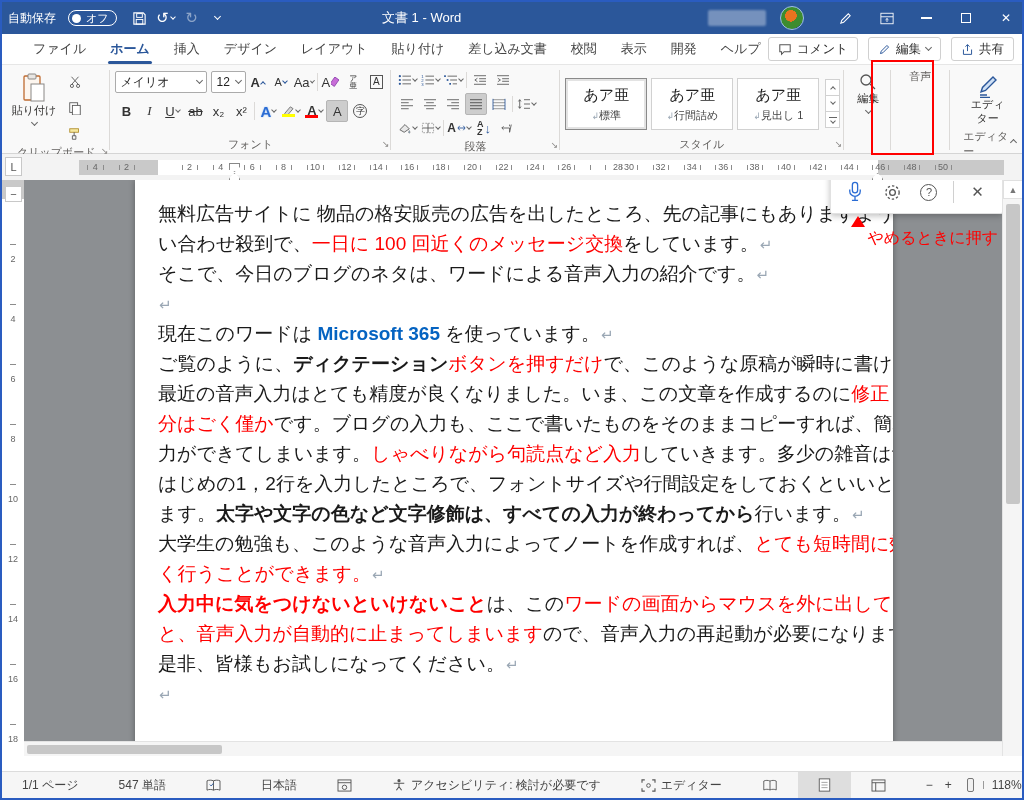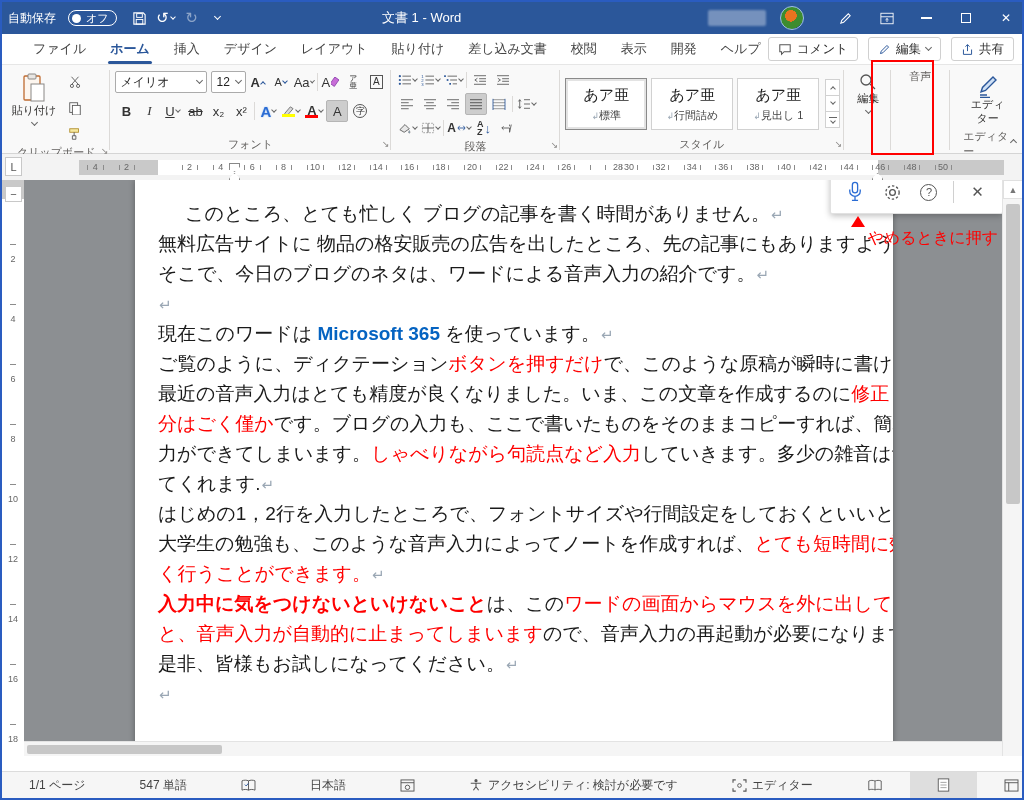--- a/index.html
+++ b/index.html
@@ -61,40 +61,40 @@
   
   .docarea{position:absolute;left:0;top:178px;width:100%;height:576px;background:#8c8f92;overflow:hidden;}
   .vruler{position:absolute;left:0;top:0;width:22px;height:100%;background:#c9c9c9;}
   .vruler .vwhite{position:absolute;left:0;top:19px;width:22px;height:557px;background:#fff;}
   .vnum{position:absolute;left:0;width:22px;text-align:center;font-size:9px;color:#666;transform:translateY(-50%);}
   .vtick{position:absolute;left:8px;width:6px;height:1px;background:#8c8c8c;}
   .page{position:absolute;left:133px;top:0;width:758px;height:576px;background:#fff;box-shadow:0 0 6px rgba(0,0,0,.35);padding:19px 15px 0 23px;overflow:hidden;}
   .doc-line{width:720px;height:30px;line-height:30px;font-size:19px;color:#1a1a1a;white-space:nowrap;letter-spacing:0;}
   .doc-line.indent{text-indent:27px;}
   .run.r{color:#ff0000;}
-  .run.b{font-weight:normal;}
+  .run.b{font-weight:bold;}
   .run.rb{color:#ff0000;font-weight:bold;}
   .run.bl{color:#0563c1;font-weight:bold;}
   .pilcrow{color:#9aa7b4;font-size:15px;margin-left:1px;}
   
   .floatbar{position:absolute;left:828px;top:-10px;width:173px;height:44px;background:#fff;border:1px solid #e1e1e1;box-shadow:0 2px 6px rgba(0,0,0,.25);border-radius:2px;display:flex;align-items:center;justify-content:space-around;padding:0 6px;}
   .fb-ico{width:26px;height:26px;display:flex;align-items:center;justify-content:center;font-size:15px;color:#555;}
   .fb-div{width:1px;height:22px;background:#d0d0d0;}
   .helpcircle{width:17px;height:17px;border:1.4px solid #555;border-radius:50%;display:flex;align-items:center;justify-content:center;font-size:11px;color:#555;}
   .callout-tri{position:absolute;left:849px;top:36px;width:0;height:0;border-left:7px solid transparent;border-right:7px solid transparent;border-bottom:11px solid #ff0000;}
   .callout-text{position:absolute;right:24px;top:48px;font-size:16px;color:#ff0000;white-space:nowrap;}
   
   .vscroll{position:absolute;right:0;top:0;width:20px;height:100%;background:#f5f5f5;border-left:1px solid #e3e3e3;}
   .vs-arrow{width:20px;height:19px;background:#fff;border:1px solid #e0e0e0;color:#777;font-size:9px;display:flex;align-items:center;justify-content:center;}
   .vs-thumb{position:absolute;left:3px;top:24px;width:14px;height:300px;background:#c7c7c7;border-radius:2px;}
   .hscroll{position:absolute;left:22px;bottom:0;right:20px;height:15px;background:#f5f5f5;border-top:1px solid #e3e3e3;}
   .hs-thumb{position:absolute;left:3px;top:3px;width:195px;height:9px;background:#c7c7c7;border-radius:2px;}
   
   .statusbar{position:absolute;left:0;bottom:0;width:100%;height:27px;background:#f6f6f6;border-top:1px solid #dcdcdc;display:flex;align-items:center;font-size:12px;color:#444;}
-  .st{display:flex;align-items:center;gap:5px;padding:0 27px;height:100%;white-space:nowrap;}
+  .st{display:flex;align-items:center;gap:5px;padding:0 20px;height:100%;white-space:nowrap;}
   .st.on{background:#dedede;}
   .zoomtrack{width:90px;height:2px;background:#9a9a9a;position:relative;margin:0 4px;}
   .zoomnotch{position:absolute;left:44px;top:-3px;width:1px;height:8px;background:#9a9a9a;}
   .zoomthumb{position:absolute;left:28px;top:-6px;width:7px;height:14px;background:#f0f0f0;border:1px solid #777;border-radius:2px;}
   svg{display:block;}
 </style>
 </head>
 <body>
 
 <div id="win">
@@ -626,31 +626,31 @@
         <span class="vnum" style="top: 439px;">14</span>
         <span class="vtick" style="top: 424px;"></span>
         <span class="vnum" style="top: 499px;">16</span>
         <span class="vtick" style="top: 484px;"></span>
         <span class="vnum" style="top: 559px;">18</span>
         <span class="vtick" style="top: 544px;"></span>
       </div>
     <div class="minusbox" style="left:3px;top:6px">−</div>
 
     <div class="page" id="page">
-        <div class="doc-line indent"><span class="run">このところ、とても忙しく ブログの記事を書く時間がありません。</span><span class="pilcrow">↵</span></div>
         <div class="doc-line"><span class="run">無料広告サイトに 物品の格安販売の広告を出したところ、先の記事にもありますように問</span></div>
+        <div class="doc-line"><span class="run">い合わせ殺到で、</span><span class="run r">一日に 100 回近くのメッセージ交換</span><span class="run">をしています。</span><span class="pilcrow">↵</span></div>
         <div class="doc-line"><span class="run">そこで、今日のブログのネタは、ワードによる音声入力の紹介です。</span><span class="pilcrow">↵</span></div>
         <div class="doc-line"><span class="pilcrow">↵</span></div>
         <div class="doc-line"><span class="run">現在このワードは </span><span class="run bl">Microsoft 365</span><span class="run"> を使っています。</span><span class="pilcrow">↵</span></div>
         <div class="doc-line"><span class="run">ご覧のように、</span><span class="run b">ディクテーション</span><span class="run r">ボタンを押すだけ</span><span class="run">で、このような原稿が瞬時に書けます。</span></div>
         <div class="doc-line"><span class="run">最近の音声入力はとても精度が良くなりました。いま、この文章を作成するのに</span><span class="run r">修正した部</span></div>
         <div class="doc-line"><span class="run r">分はごく僅か</span><span class="run">です。ブログの入力も、ここで書いたものをそのままコピーすれば、簡単に入</span></div>
         <div class="doc-line"><span class="run">力ができてしまいます。</span><span class="run r">しゃべりながら句読点など入力</span><span class="run">していきます。多少の雑音は無視し</span></div>
-        <div class="doc-line"><span class="run">てくれます.</span><span class="pilcrow">↵</span></div>
         <div class="doc-line"><span class="run">はじめの1，2行を入力したところで、フォントサイズや行間設定をしておくといいと思い</span></div>
+        <div class="doc-line"><span class="run">ます。</span><span class="run b">太字や文字の色など文字修飾は、すべての入力が終わってから</span><span class="run">行います。</span><span class="pilcrow">↵</span></div>
         <div class="doc-line"><span class="run">大学生の勉強も、このような音声入力によってノートを作成すれば、</span><span class="run r">とても短時間に効率よ</span></div>
         <div class="doc-line"><span class="run r">く行うことができます。</span><span class="pilcrow">↵</span></div>
         <div class="doc-line"><span class="run rb">入力中に気をつけないといけないこと</span><span class="run">は、この</span><span class="run r">ワードの画面からマウスを外に出してしまう</span></div>
         <div class="doc-line"><span class="run r">と、音声入力が自動的に止まってしまいます</span><span class="run">ので、音声入力の再起動が必要になります。</span></div>
         <div class="doc-line"><span class="run">是非、皆様もお試しになってください。</span><span class="pilcrow">↵</span></div>
         <div class="doc-line"><span class="pilcrow">↵</span></div>
       </div>
 
     <div class="floatbar" style="top: -10px;">
       <span class="fb-ico">

